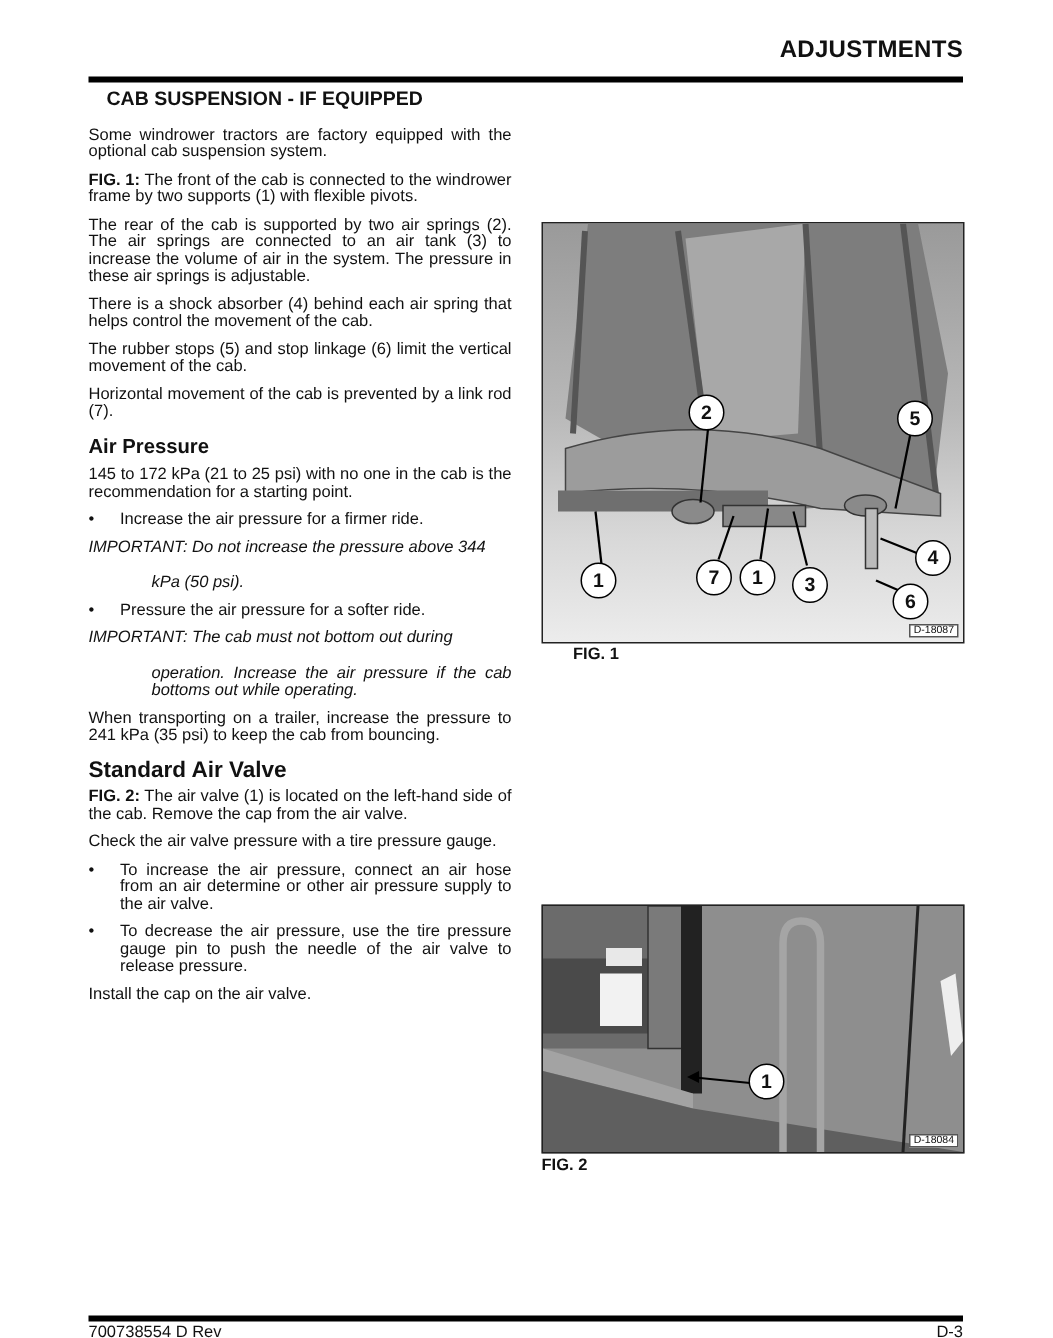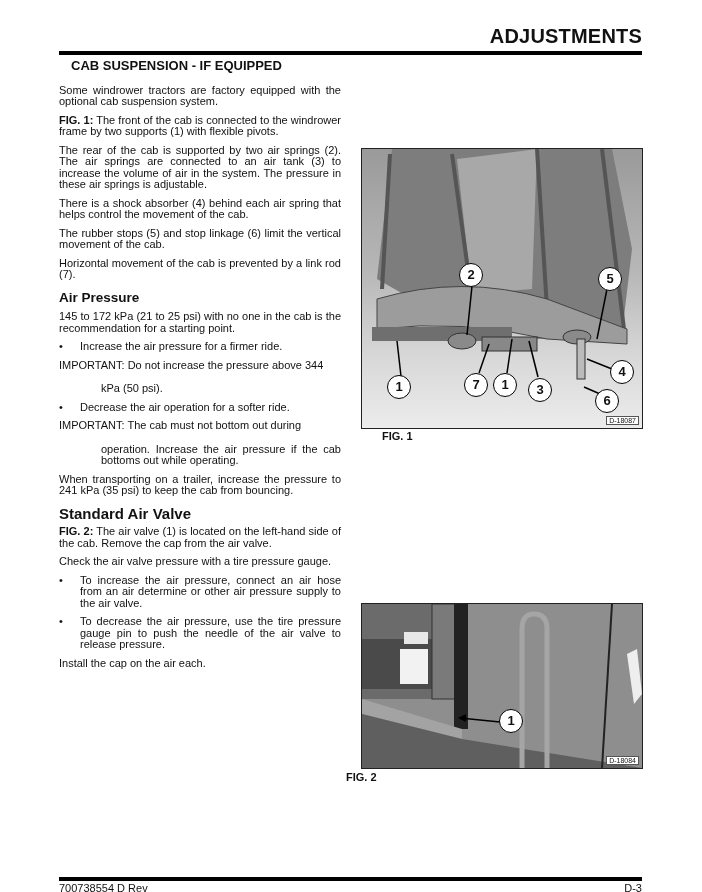--- a/index.html
+++ b/index.html
@@ -1,31 +1,31 @@
 <!DOCTYPE html>
 <html><head>
 <meta charset="utf-8">
 <style>
   html,body{margin:0;padding:0;background:#fff;}
   body{width:702px;height:892px;position:relative;overflow:hidden;font-family:"Liberation Sans",sans-serif;color:#111;}
-  .hdr-title{position:absolute;right:60px;top:25px;font-size:20px;font-weight:bold;letter-spacing:0.2px;}
+  .hdr-title{position:absolute;right:60px;top:25px;font-size:16px;font-weight:bold;letter-spacing:0.2px;}
   .hdr-rule{position:absolute;left:59px;width:583px;top:51px;height:4px;background:#000;}
   .ftr-rule{position:absolute;left:59px;width:583px;top:877px;height:4px;background:#000;}
   .ftr-left{position:absolute;left:59px;top:882px;font-size:11px;}
   .ftr-right{position:absolute;right:60px;top:882px;font-size:11px;}
   .col{position:absolute;left:59px;top:58px;width:282px;font-size:11px;line-height:11.5px;}
   h1{font-size:13px;font-weight:bold;margin:2px 0 13px 0;padding-left:12px;}
   h2{font-size:13.5px;font-weight:bold;margin:0 0 8px 0;}
   h3{font-size:15px;font-weight:bold;margin:0 0 7px 0;}
   p{margin:0 0 7px 0;text-align:justify;}
   .b{font-weight:bold;}
   .bul{display:flex;margin:0 0 7px 0;}
   .bul .dot{width:21px;flex:none;}
   .bul .t{text-align:justify;flex:1;}
-  .imp{margin:0 0 7px 0;text-align:justify;}
+  .imp{font-style:italic;margin:0 0 7px 0;text-align:justify;}
   .imp .ind{display:block;padding-left:42px;margin-top:12px;}
   .fig{position:absolute;border:1.5px solid #222;overflow:hidden;}
   .fig1{left:361px;top:148px;width:280px;height:279px;background:linear-gradient(180deg,#9a9a9a 0%,#b8b8b8 45%,#d8d8d8 75%,#ececec 100%);}
   .fig2{left:361px;top:603px;width:280px;height:164px;background:#8e8e8e;}
   .figlabel{position:absolute;font-size:11px;font-weight:bold;}
   .dcode{position:absolute;right:3px;bottom:3px;font-size:7px;background:#fff;border:1px solid #555;padding:0 2px;}
   .callout{position:absolute;width:22px;height:22px;border:1.5px solid #000;border-radius:50%;background:#fff;font-size:13px;font-weight:bold;text-align:center;line-height:22px;}
 </style>
 </head>
 <body>
@@ -44,37 +44,37 @@
 
   <h2>Air Pressure</h2>
   <p>145 to 172 kPa (21 to 25 psi) with no one in the cab is the recommendation for a starting point.</p>
   <div class="bul">
       <span class="dot">•</span>
       <span class="t">Increase the air pressure for a firmer ride.</span>
     </div>
   <div class="imp"><span>IMPORTANT: Do not increase the pressure above 344</span><span class="ind">kPa (50 psi).</span></div>
   <div class="bul">
       <span class="dot">•</span>
-      <span class="t">Decrease the air operation for a softer ride.</span>
+      <span class="t">Pressure the air pressure for a softer ride.</span>
     </div>
   <div class="imp"><span>IMPORTANT: The cab must not bottom out during</span><span class="ind">operation. Increase the air pressure if the cab bottoms out while operating.</span></div>
   <p style="margin-bottom:11px">When transporting on a trailer, increase the pressure to 241 kPa (35 psi) to keep the cab from bouncing.</p>
 
   <h3>Standard Air Valve</h3>
   <p><span class="b">FIG. 2:</span><span>  The air valve (1) is located on the left-hand side of the cab. Remove the cap from the air valve.</span></p>
   <p>Check the air valve pressure with a tire pressure gauge.</p>
   <div class="bul">
       <span class="dot">•</span>
       <span class="t">To increase the air pressure, connect an air hose from an air determine or other air pressure supply to the air valve.</span>
     </div>
   <div class="bul">
       <span class="dot">•</span>
       <span class="t">To decrease the air pressure, use the tire pressure gauge pin to push the needle of the air valve to release pressure.</span>
     </div>
-  <p>Install the cap on the air each.</p>
+  <p>Install the cap on the air valve.</p>
 </div>
 
 <div class="fig fig1">
   <svg width="280" height="279" style="position:absolute;left:0;top:0">
     <polygon points="30,0 250,0 270,100 260,185 175,190 160,150 50,150 15,130" fill="#7d7d7d"></polygon>
     <polygon points="95,10 175,0 170,140 110,145" fill="#a8a8a8"></polygon>
     <line x1="28" y1="5" x2="20" y2="140" stroke="#555" stroke-width="4"></line>
     <line x1="90" y1="5" x2="110" y2="150" stroke="#555" stroke-width="4"></line>
     <line x1="175" y1="0" x2="185" y2="160" stroke="#555" stroke-width="4"></line>
     <line x1="240" y1="0" x2="262" y2="180" stroke="#555" stroke-width="4"></line>
@@ -117,17 +117,17 @@
     <polygon points="0,110 100,135 280,164 0,164" fill="#5f5f5f"></polygon>
     <path d="M160,164 L160,25 Q160,10 172,10 Q185,10 185,25 L185,164" fill="none" stroke="#a5a5a5" stroke-width="5"></path>
     <line x1="250" y1="0" x2="240" y2="164" stroke="#222" stroke-width="2"></line>
     <polygon points="265,50 275,45 280,90 272,100" fill="#eee"></polygon>
     <line x1="138" y1="118" x2="98" y2="114" stroke="#000" stroke-width="1.5"></line>
     <polygon points="96,114 104,110 104,118" fill="#000"></polygon>
   </svg>
   <div class="callout" style="left:137px;top:105px">1</div>
   <div class="dcode">D-18084</div>
 </div>
-<div class="figlabel" style="left:346px;top:771px">FIG. 2</div>
+<div class="figlabel" style="left:361px;top:771px">FIG. 2</div>
 
 <div class="ftr-rule"></div>
 <div class="ftr-left">700738554 D Rev</div>
 <div class="ftr-right">D-3</div>
 
 </body></html>

